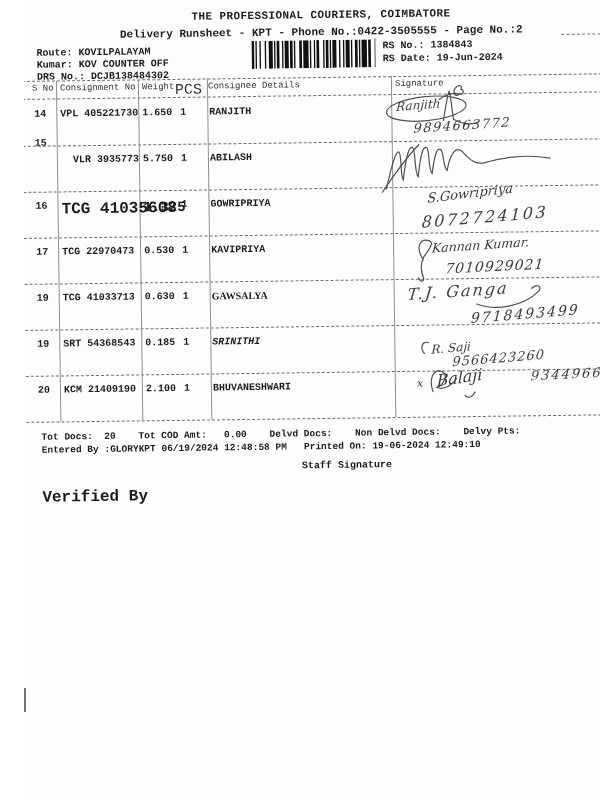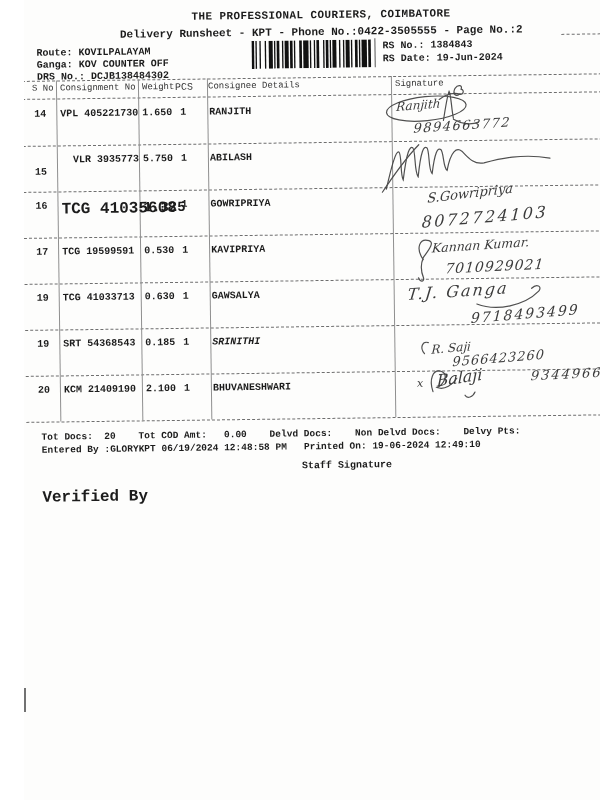--- a/index.html
+++ b/index.html
@@ -19,21 +19,21 @@
 </head>
 <body>
 
 <div class="sheet">
   <div class="tilt">
 
     <div class="abs b" style="left:0;top:9px;width:600px;text-align:center;font-size:11px;letter-spacing:.4px;">THE PROFESSIONAL COURIERS, COIMBATORE</div>
     <div class="abs b" style="left:0;top:26px;width:600px;text-align:center;font-size:11px;">Delivery Runsheet - KPT - Phone No.:0422-3505555 - Page No.:2</div>
 
     <div class="abs b" style="left:15px;top:44px;font-size:10px;"><span>Route:</span> <span>KOVILPALAYAM</span></div>
-    <div class="abs b" style="left:15px;top:56px;font-size:10px;"><span>Ganga:</span> <span>KOV COUNTER OFF</span></div>
+    <div class="abs b" style="left:15px;top:56px;font-size:10px;"><span>Kumar:</span> <span>KOV COUNTER OFF</span></div>
     <div class="abs b" style="left:15px;top:68px;font-size:10px;"><span>DRS No.:</span> <span>DCJB138484302</span></div>
 
     <svg style="position:absolute;left:230px;top:40px;" width="122" height="28" viewBox="0 0 122 28">
         <rect x="0.00" y="0" width="2.65" height="28" fill="#111"></rect>
         <rect x="3.98" y="0" width="1.33" height="28" fill="#111"></rect>
         <rect x="7.96" y="0" width="1.33" height="28" fill="#111"></rect>
         <rect x="13.26" y="0" width="1.33" height="28" fill="#111"></rect>
         <rect x="17.24" y="0" width="3.98" height="28" fill="#111"></rect>
         <rect x="22.54" y="0" width="1.33" height="28" fill="#111"></rect>
         <rect x="25.20" y="0" width="2.65" height="28" fill="#111"></rect>
@@ -76,53 +76,53 @@
     <div class="dash" style="left:0;top:418px;width:600px;"></div>
 
     <div class="vline" style="left:34px;top:77px;height:341px;"></div>
     <div class="vline" style="left:116px;top:77px;height:341px;"></div>
     <div class="vline" style="left:185px;top:77px;height:341px;"></div>
     <div class="vline" style="left:369px;top:77px;height:341px;"></div>
 
     <div class="abs" style="left:10px;top:80px;font-size:9px;color:#333;">S No</div>
     <div class="abs" style="left:38px;top:80px;font-size:9px;color:#333;">Consignment No</div>
     <div class="abs" style="left:120px;top:80px;font-size:9px;color:#333;">Weight</div>
-    <div class="abs" style="left:153px;top:80px;font-size:10px;color:#333;">PCS</div>
+    <div class="abs" style="left:153px;top:80px;font-size:15px;color:#333;">PCS</div>
     <div class="abs" style="left:186px;top:80px;font-size:9px;color:#333;">Consignee Details</div>
     <div class="abs" style="left:373px;top:80px;font-size:9px;color:#333;">Signature</div>
 
     <div class="abs b" style="left:12px;top:105px;font-size:10px;">14</div>
     <div class="abs b" style="left:38px;top:105px;font-size:10px;">VPL 405221730</div>
     <div class="abs b" style="left:120px;top:105px;font-size:10px;">1.650</div>
     <div class="abs b" style="left:158px;top:105px;font-size:10px;">1</div>
     <div class="abs b" style="left:187px;top:105px;font-size:10px;">RANJITH</div>
 
-    <div class="abs b" style="left:12px;top:163px;font-size:10px;">15</div>
+    <div class="abs b" style="left:12px;top:134px;font-size:10px;">15</div>
     <div class="abs b" style="left:50px;top:151px;font-size:10px;">VLR 3935773</div>
     <div class="abs b" style="left:120px;top:151px;font-size:10px;">5.750</div>
     <div class="abs b" style="left:158px;top:151px;font-size:10px;">1</div>
     <div class="abs b" style="left:187px;top:151px;font-size:10px;">ABILASH</div>
 
     <div class="abs b" style="left:12px;top:197px;font-size:10px;">16</div>
     <div class="abs b" style="left:38px;top:197px;font-size:16px;">TCG 41035608</div>
     <div class="abs b" style="left:120px;top:197px;font-size:14px;">1.325</div>
     <div class="abs b" style="left:158px;top:197px;font-size:10px;">1</div>
     <div class="abs b" style="left:187px;top:197px;font-size:10px;">GOWRIPRIYA</div>
 
     <div class="abs b" style="left:12px;top:243px;font-size:10px;">17</div>
-    <div class="abs b" style="left:38px;top:243px;font-size:10px;">TCG 19599591</div>
+    <div class="abs b" style="left:38px;top:243px;font-size:10px;">TCG 22970473</div>
     <div class="abs b" style="left:120px;top:243px;font-size:10px;">0.530</div>
     <div class="abs b" style="left:158px;top:243px;font-size:10px;">1</div>
     <div class="abs b" style="left:187px;top:243px;font-size:10px;">KAVIPRIYA</div>
 
     <div class="abs b" style="left:12px;top:289px;font-size:10px;">19</div>
     <div class="abs b" style="left:38px;top:289px;font-size:10px;">TCG 41033713</div>
     <div class="abs b" style="left:120px;top:289px;font-size:10px;">0.630</div>
     <div class="abs b" style="left:158px;top:289px;font-size:10px;">1</div>
-    <div class="abs b" style="left:187px;top:289px;font-size:10px;">GAWSALYA</div>
+    <div class="abs b" style="left:187px;top:289px;font-size:10px;font-family:Liberation Serif, serif;">GAWSALYA</div>
 
     <div class="abs b" style="left:12px;top:335px;font-size:10px;">19</div>
     <div class="abs b" style="left:38px;top:335px;font-size:10px;">SRT 54368543</div>
     <div class="abs b" style="left:120px;top:335px;font-size:10px;">0.185</div>
     <div class="abs b" style="left:158px;top:335px;font-size:10px;">1</div>
     <div class="abs b" style="left:187px;top:335px;font-size:10px;font-style:italic;">SRINITHI</div>
 
     <div class="abs b" style="left:12px;top:381px;font-size:10px;">20</div>
     <div class="abs b" style="left:38px;top:381px;font-size:10px;">KCM 21409190</div>
     <div class="abs b" style="left:120px;top:381px;font-size:10px;">2.100</div>

